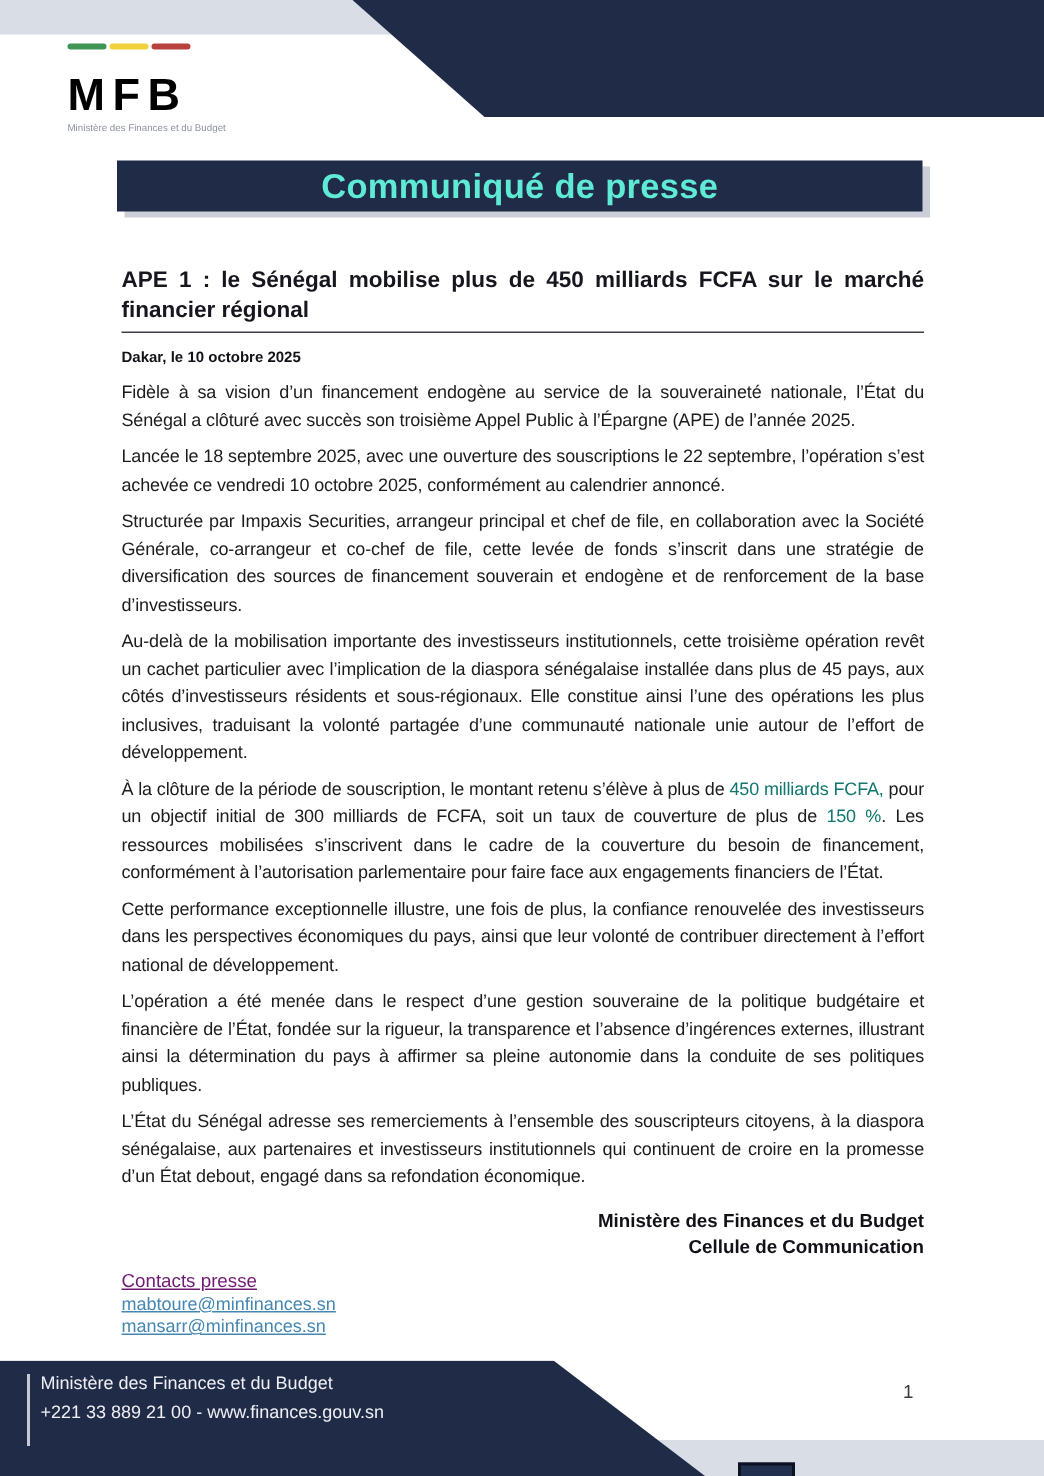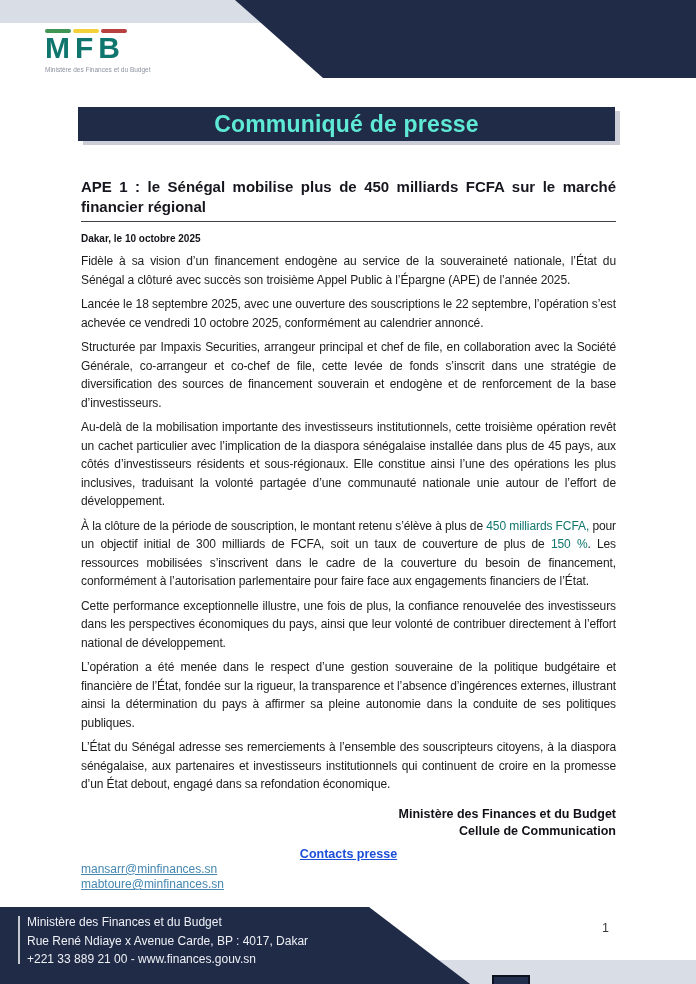--- a/index.html
+++ b/index.html
@@ -25,22 +25,22 @@
   }
 
   
   .logo { position:absolute; left:45px; top:29px; z-index:3; }
   .flag-stripe { display:flex; width:82px; height:4px; gap:2px; }
   .flag-stripe span { flex:1; border-radius:2px; }
   .flag-green  { background:#3f9554; }
   .flag-yellow { background:#f2d13b; }
   .flag-red    { background:#b8413f; }
   .logo-acronym {
-    margin-top:0; font-size:30px; font-weight:bold; letter-spacing:5px;
-    color:#0f766e; line-height:30px;
+    margin-top:16px; font-size:30px; font-weight:bold; letter-spacing:5px;
+    color:#000000; line-height:30px;
   }
   .logo-subtitle {
     margin-top:3px; font-size:6.5px; letter-spacing:0; color:#8d929f;
     white-space:nowrap;
   }
 
   
   .banner {
     position:absolute; left:78px; top:107px; width:537px; height:34px;
     background:#202b48; z-index:3;
@@ -68,22 +68,22 @@
   }
   .body-par strong { font-weight:normal; color:#0f766e; }
 
   .signature-block {
     margin-top:12px; text-align:right; font-weight:bold; font-size:12.5px;
     line-height:17.5px; color:#111118;
   }
 
   .contacts-block { margin-top:5px; font-size:12px; }
   .contacts-label {
-    font-size:12.5px; font-weight:bold; color:#1d4ed8;
-    text-decoration:underline; line-height:16px;text-align:center;
+    font-size:12.5px; font-weight:normal; color:#701a75;
+    text-decoration:underline; line-height:16px;
   }
   .contact-email {
     display:block; color:#4587b0; text-decoration:underline;
     line-height:15.5px; cursor:pointer;
   }
 
   
   .footer-band {
     position:absolute; left:0; top:907px; width:470px; height:77px;
     background:#202b48;
@@ -151,30 +151,29 @@
         <p class="body-par"><span>L’État du Sénégal adresse ses remerciements à l’ensemble des souscripteurs citoyens, à la diaspora sénégalaise, aux partenaires et investisseurs institutionnels qui continuent de croire en la promesse d’un État debout, engagé dans sa refondation économique.</span></p>
       </div>
 
     <div class="signature-block">
       <div>Ministère des Finances et du Budget</div>
       <div>Cellule de Communication</div>
     </div>
 
     <div class="contacts-block">
       <div class="contacts-label">Contacts presse</div>
+      <a class="contact-email">mabtoure@minfinances.sn</a>
       <a class="contact-email">mansarr@minfinances.sn</a>
-      <a class="contact-email">mabtoure@minfinances.sn</a>
     </div>
   </div>
 
   <div class="footer-band">
     <div class="footer-accent-line"></div>
     <div class="footer-text">
       <div>Ministère des Finances et du Budget</div>
-      <div>Rue René Ndiaye x Avenue Carde, BP : 4017, Dakar</div>
       <div>+221 33 889 21 00 - www.finances.gouv.sn</div>
     </div>
   </div>
 
   <div class="page-number">1</div>
   <div class="bottom-gray-band"></div>
   <div class="next-page-fragment"></div>
 
 </div>
 

